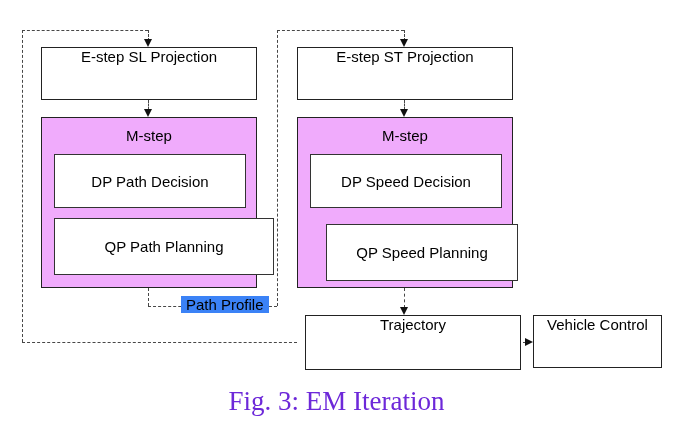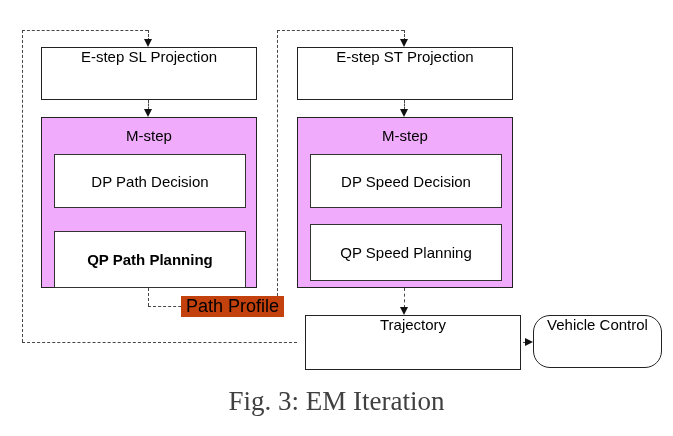--- a/index.html
+++ b/index.html
@@ -80,37 +80,37 @@
     position: absolute;
     width: 0;
     height: 0;
     border-top: 4.5px solid transparent;
     border-bottom: 4.5px solid transparent;
     border-left: 8px solid #111111;
     z-index: 3;
   }
   .edge-label {
     position: absolute;
-    background: #c2410c;
+    background: #3b82f6;
     padding: 0 5px;
-    font-size: 18px;
+    font-size: 15px;
     color: #000000;
     white-space: nowrap;
     z-index: 2;
     text-align: center;
   }
   .caption {
     position: absolute;
     top: 386px;
     left: 0;
     width: 100%;
     text-align: center;
     font-family: "Liberation Serif", serif;
     font-size: 27px;
-    color: #404040;
+    color: #6d28d9;
   }
 </style>
 </head>
 <body>
 
 <div id="figure">
 
   <div class="vline" style="left:22px; top:30px; height:312px;"></div>
   <div class="hline" style="left:22px; top:30px; width:126px;"></div>
   <div class="vline" style="left:148px; top:30px; height:11px;"></div>
@@ -141,42 +141,42 @@
 
   <div class="box" style="left:41px; top:47px; width:216px; height:53px;">
     <span>E-step SL Projection</span>
   </div>
 
   <div class="group-box" style="left:41px; top:117px; width:216px; height:171px;">
     <div class="group-title">M-step</div>
     <div class="inner-box" style="left:12px; top:36px; width:192px; height:54px;justify-content:center;">
       <span>DP Path Decision</span>
     </div>
-    <div class="inner-box" style="left:12px; top:113px; width:192px; height:57px;font-weight:bold;">
+    <div class="inner-box" style="left:12px; top:100px; width:220px; height:57px;">
       <span>QP Path Planning</span>
     </div>
   </div>
 
   <div class="box" style="left:297px; top:47px; width:216px; height:53px;">
     <span>E-step ST Projection</span>
   </div>
 
   <div class="group-box" style="left:297px; top:117px; width:216px; height:171px;">
     <div class="group-title">M-step</div>
     <div class="inner-box" style="left:12px; top:36px; width:192px; height:54px;">
       <span>DP Speed Decision</span>
     </div>
-    <div class="inner-box" style="left:12px; top:106px; width:192px; height:57px;">
+    <div class="inner-box" style="left:28px; top:106px; width:192px; height:57px;">
       <span>QP Speed Planning</span>
     </div>
   </div>
 
   <div class="box" style="left:297px; top:315px; width:216px; height:55px;margin-left:8px;">
     <span>Trajectory</span>
   </div>
 
-  <div class="box" style="left:533px; top:315px; width:129px; height:53px;border-radius:17px;">
+  <div class="box" style="left:533px; top:315px; width:129px; height:53px;">
     <span>Vehicle Control</span>
   </div>
 
   <div class="caption">Fig. 3: EM Iteration</div>
 
 </div>
 
 </body></html>

